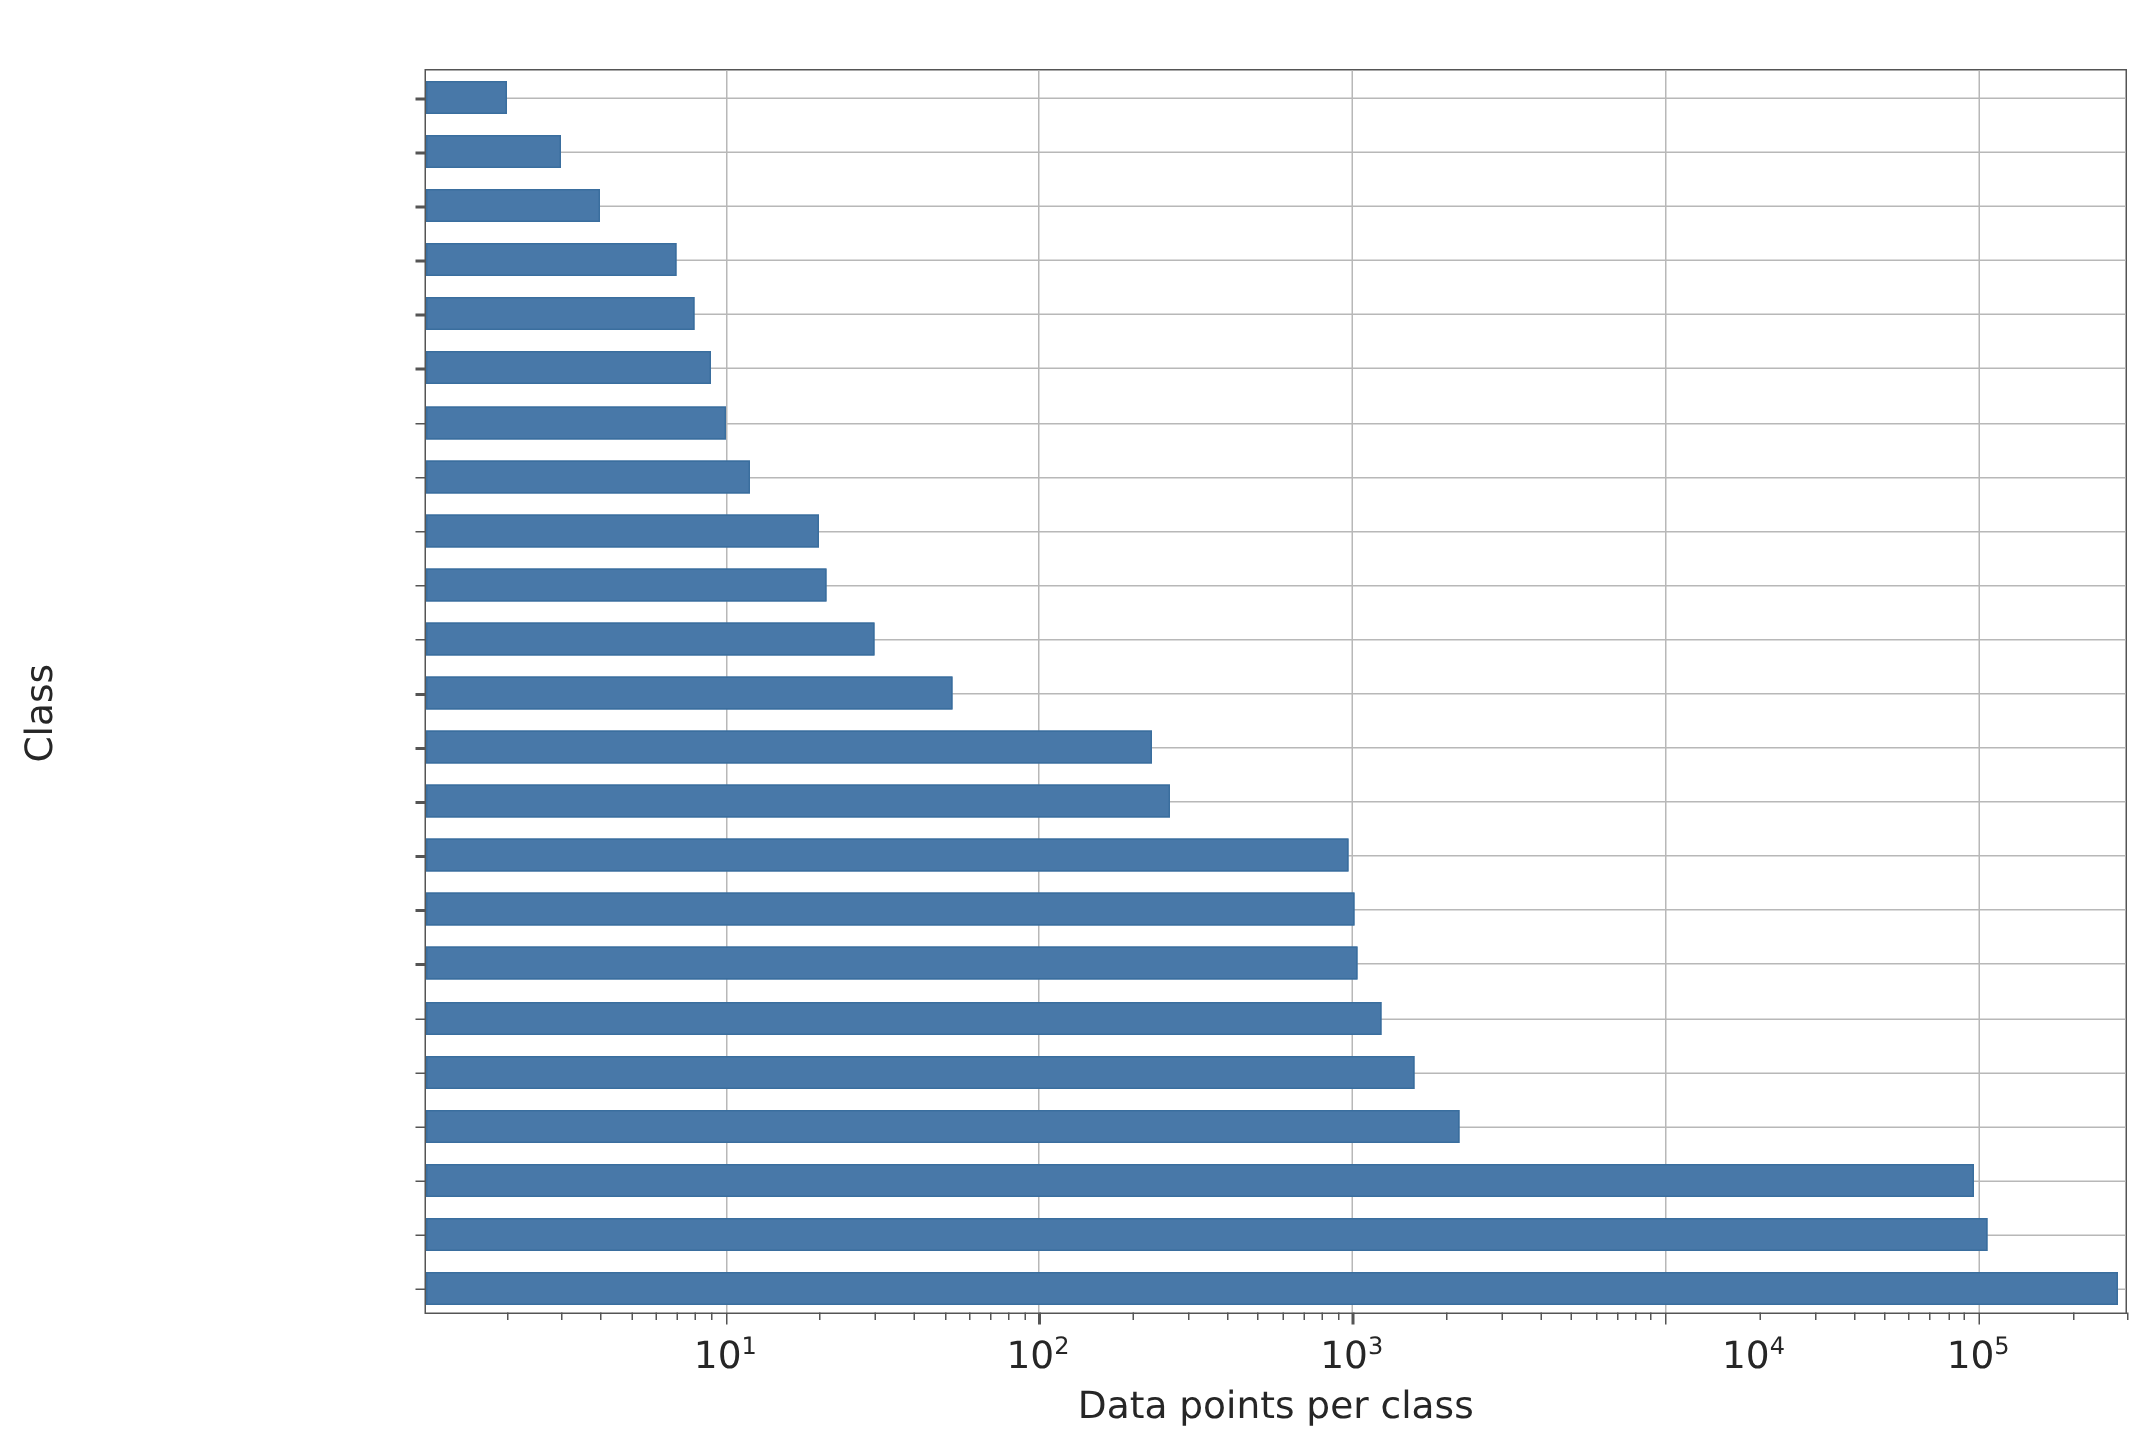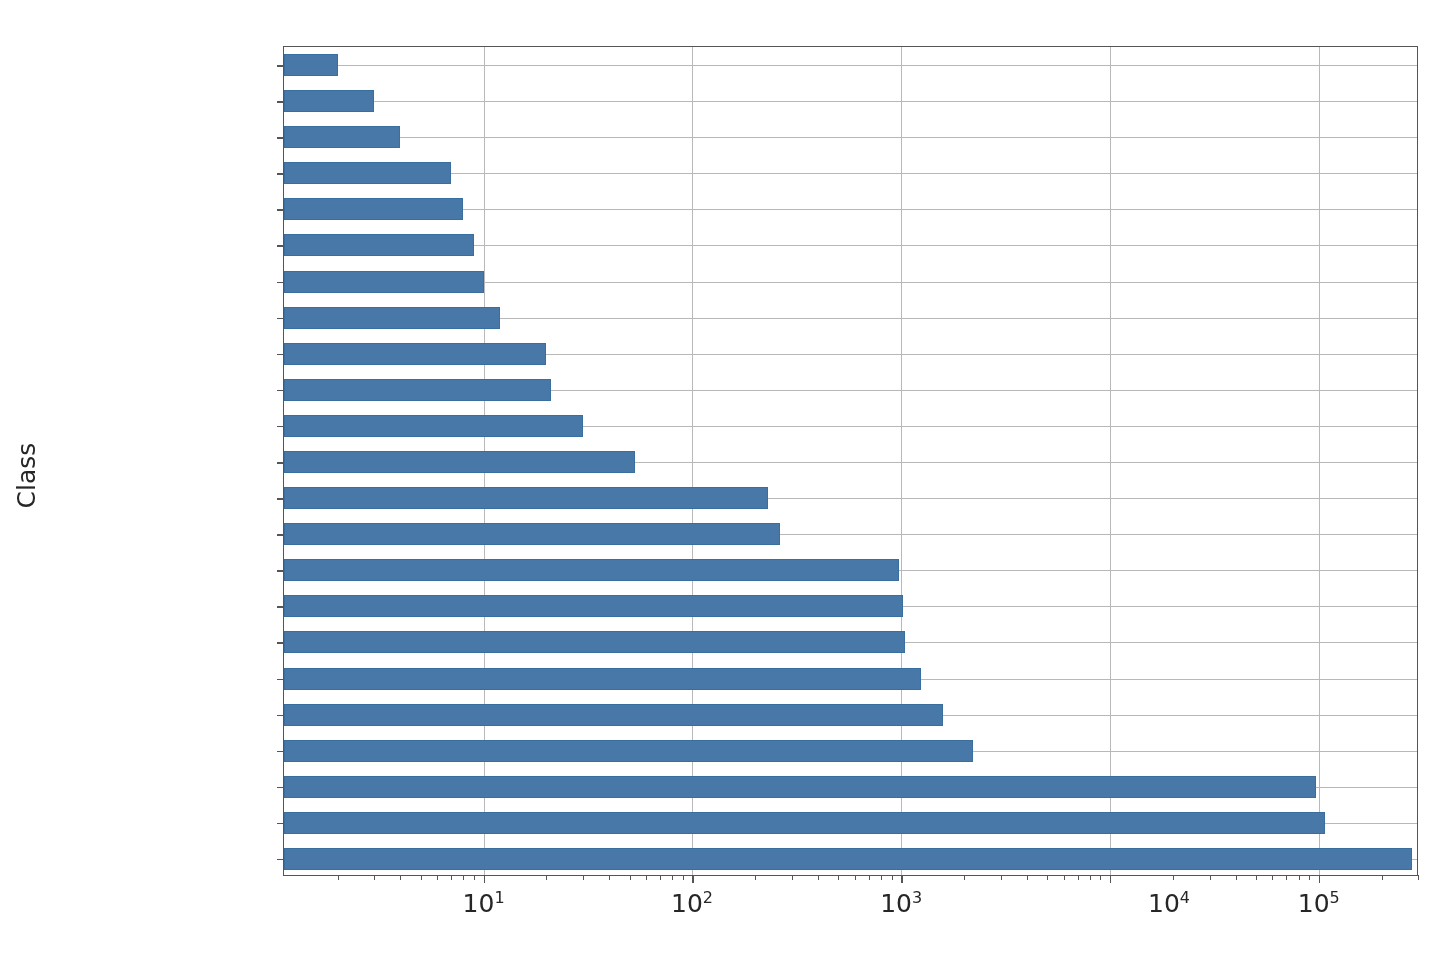--- a/index.html
+++ b/index.html
@@ -259,15 +259,16 @@
       </div>
     <div id="xtick-labels">
         <div class="xtick-label" style="left: 199.581px;"><span>10</span><sup>1</sup></div>
         <div class="xtick-label" style="left: 408px;"><span>10</span><sup>2</sup></div>
         <div class="xtick-label" style="left: 617.178px;"><span>10</span><sup>3</sup></div>
         <div class="xtick-label" style="left: 852px; margin-left: 33px;"><span>10</span><sup>4</sup></div>
         <div class="xtick-label" style="left: 1034.78px;"><span>10</span><sup>5</sup></div>
       </div>
   </div>
 
+  <div id="xaxis-title">Data points per class</div>
   <div id="yaxis-title">Class</div>
 
 </div>
 
 </body></html>

